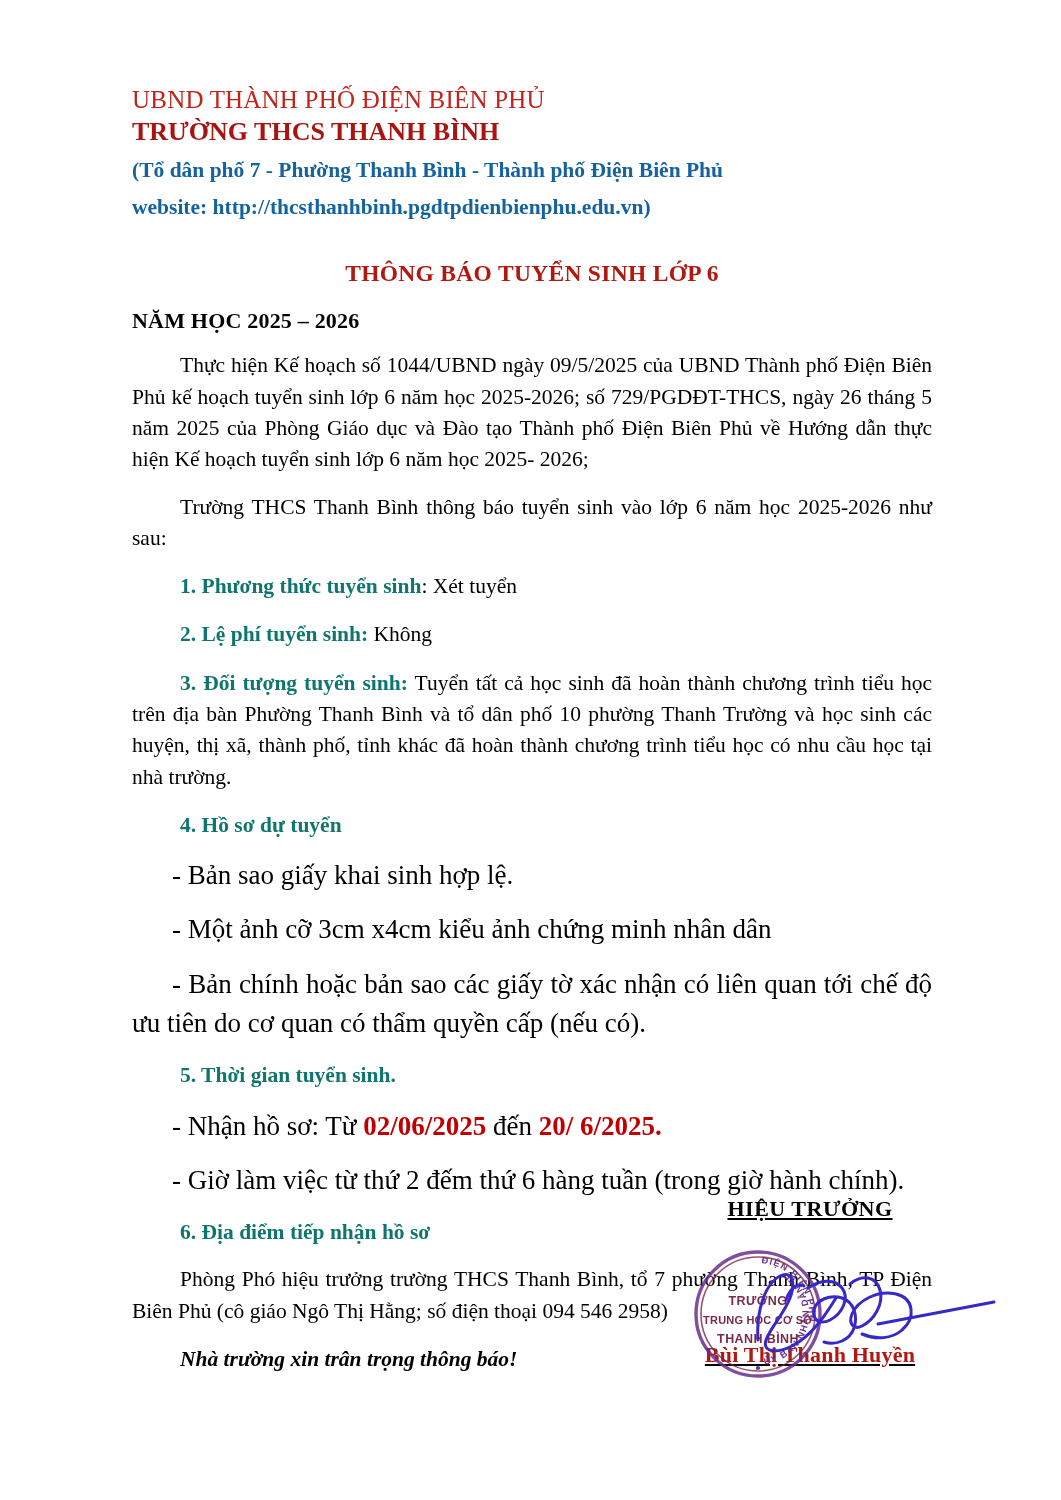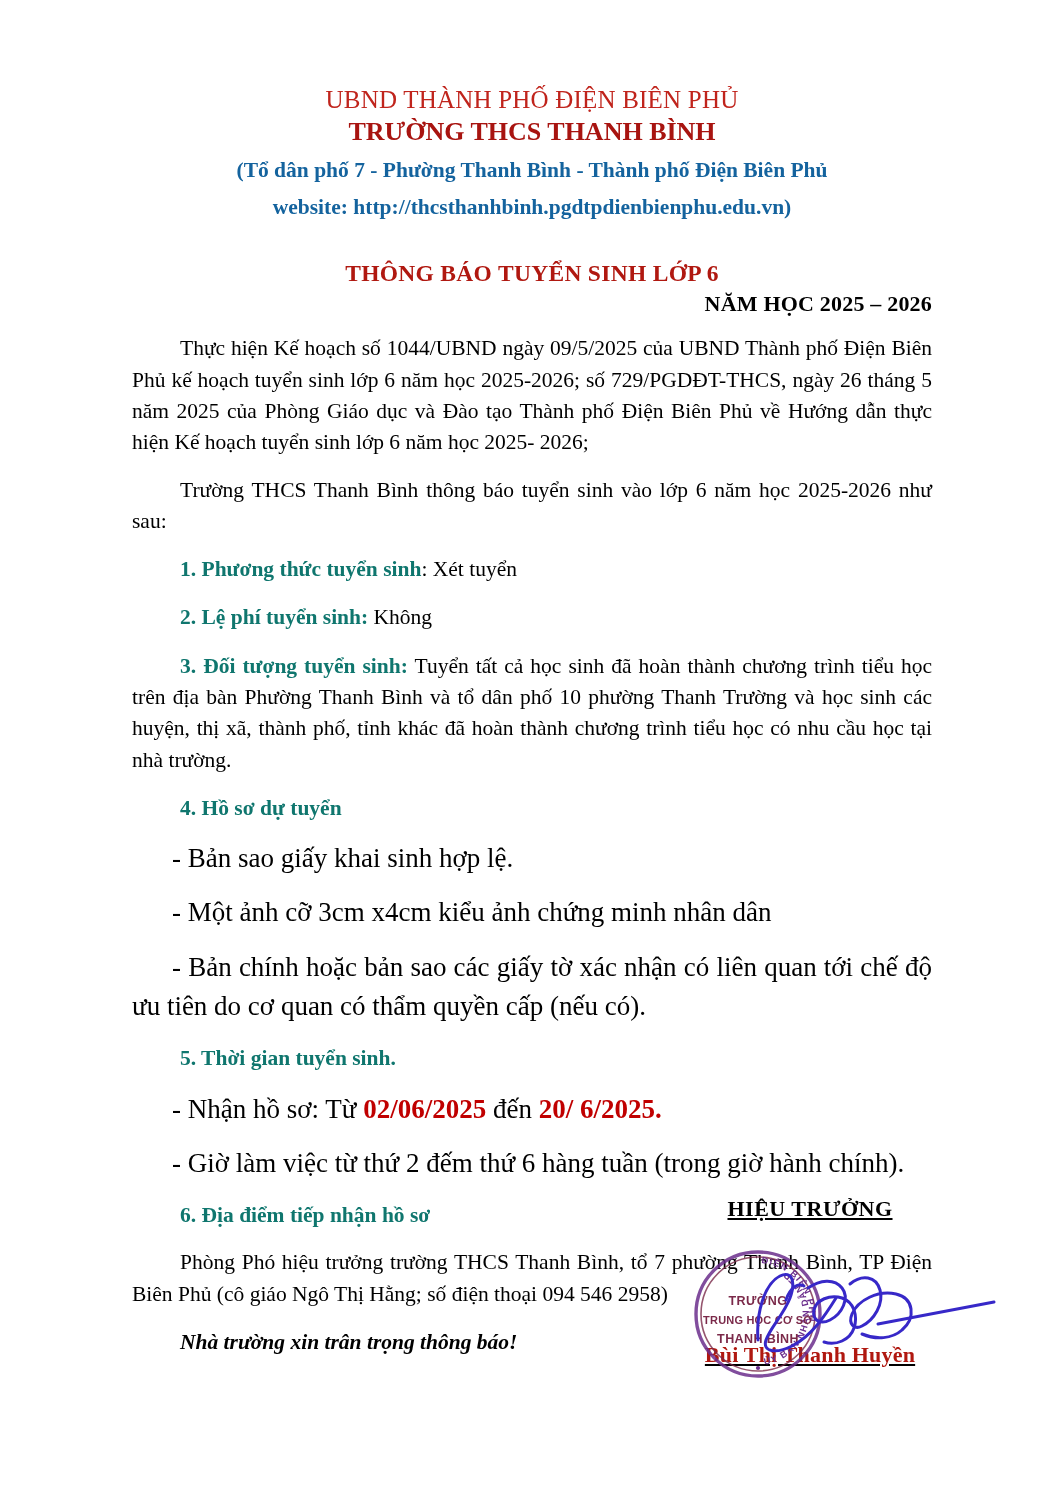--- a/index.html
+++ b/index.html
@@ -24,21 +24,21 @@
   }
   .content {
     position: absolute;
     left: 132px;
     top: 0;
     width: 800px;
   }
 
   
   .hdr {
-    text-align: center;
+    text-align: left;
     font-family: Liberation Serif, serif;
   }
   .hdr-line1 {
     font-size: 25px;
     color: #C0241C;
     letter-spacing: .2px;
     margin-top: 86px;
     line-height: 1.12;
   }
   .hdr-line2 {
@@ -61,23 +61,23 @@
     color: #B01810;
     text-align: center;
     margin-top: 36px;
     line-height: 1.2;
     letter-spacing: .3px;
   }
   .title-sub {
     font-size: 22px;
     font-weight: bold;
     color: #000000;
-    text-align: right;
+    text-align: left;
     line-height: 1.25;
-    margin-top: 3px;
+    margin-top: 20px;
     letter-spacing: .2px;
   }
 
   
   .para {
     font-size: 21.5px;
     line-height: 1.455;
     text-align: justify;
     text-justify: inter-word;
     margin-top: 16px;

